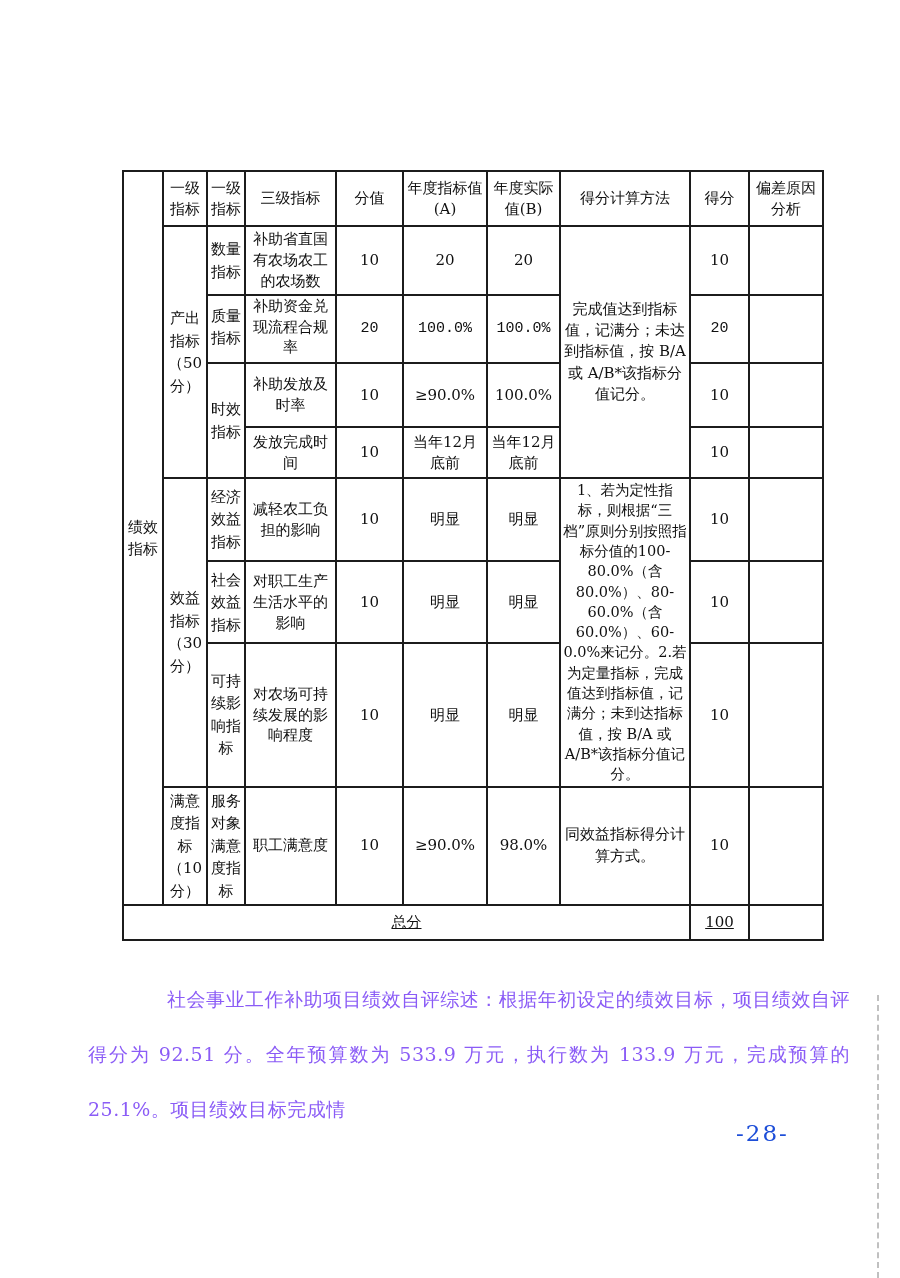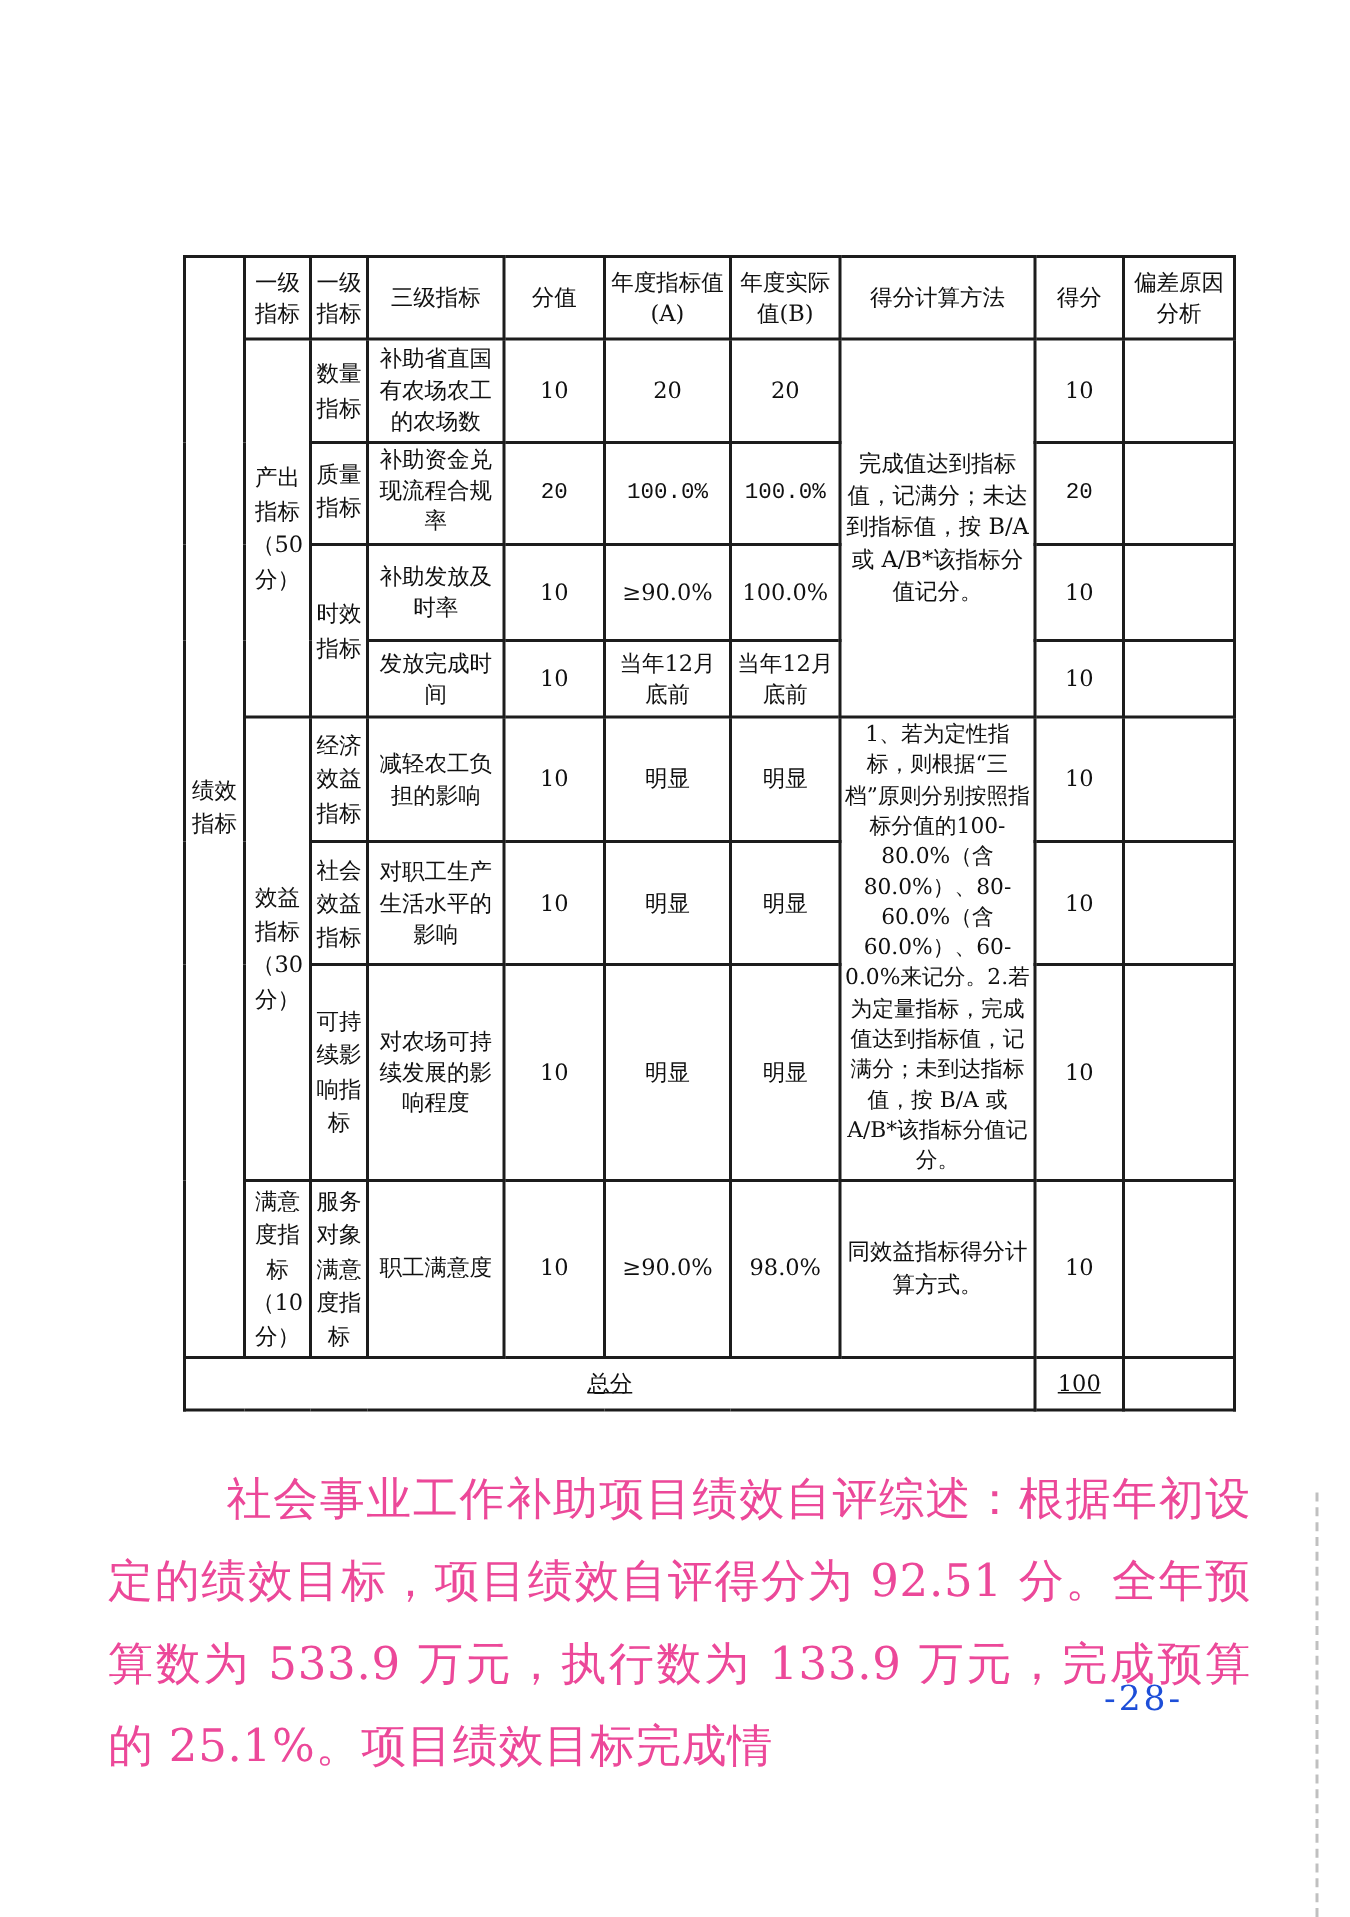--- a/index.html
+++ b/index.html
@@ -44,28 +44,28 @@
   tr.r4  { height: 64px; }
   tr.r5  { height: 51px; }
   tr.r6  { height: 82px; }
   tr.r7  { height: 81px; }
   tr.r8  { height: 141px; }
   tr.r9  { height: 117px; }
   tr.r10 { height: 35px; text-decoration: underline; }
   
   .summary {
     position: absolute;
-    left: 72px;
+    left: 88px;
     top: 972px;
     width: 762px;
-    font-size: 30px;
+    font-size: 19px;
     line-height: 55px;
     text-align: justify;
     text-indent: 79px;
-    color: #ec4899;
+    color: #8b5cf6;
     letter-spacing: 0.5px;
   }
   .page-number {
     position: absolute;
     left: 736px;
     top: 1120px;
     font-size: 23px;
     letter-spacing: 2px;
     color: #1d4ed8;
   }

